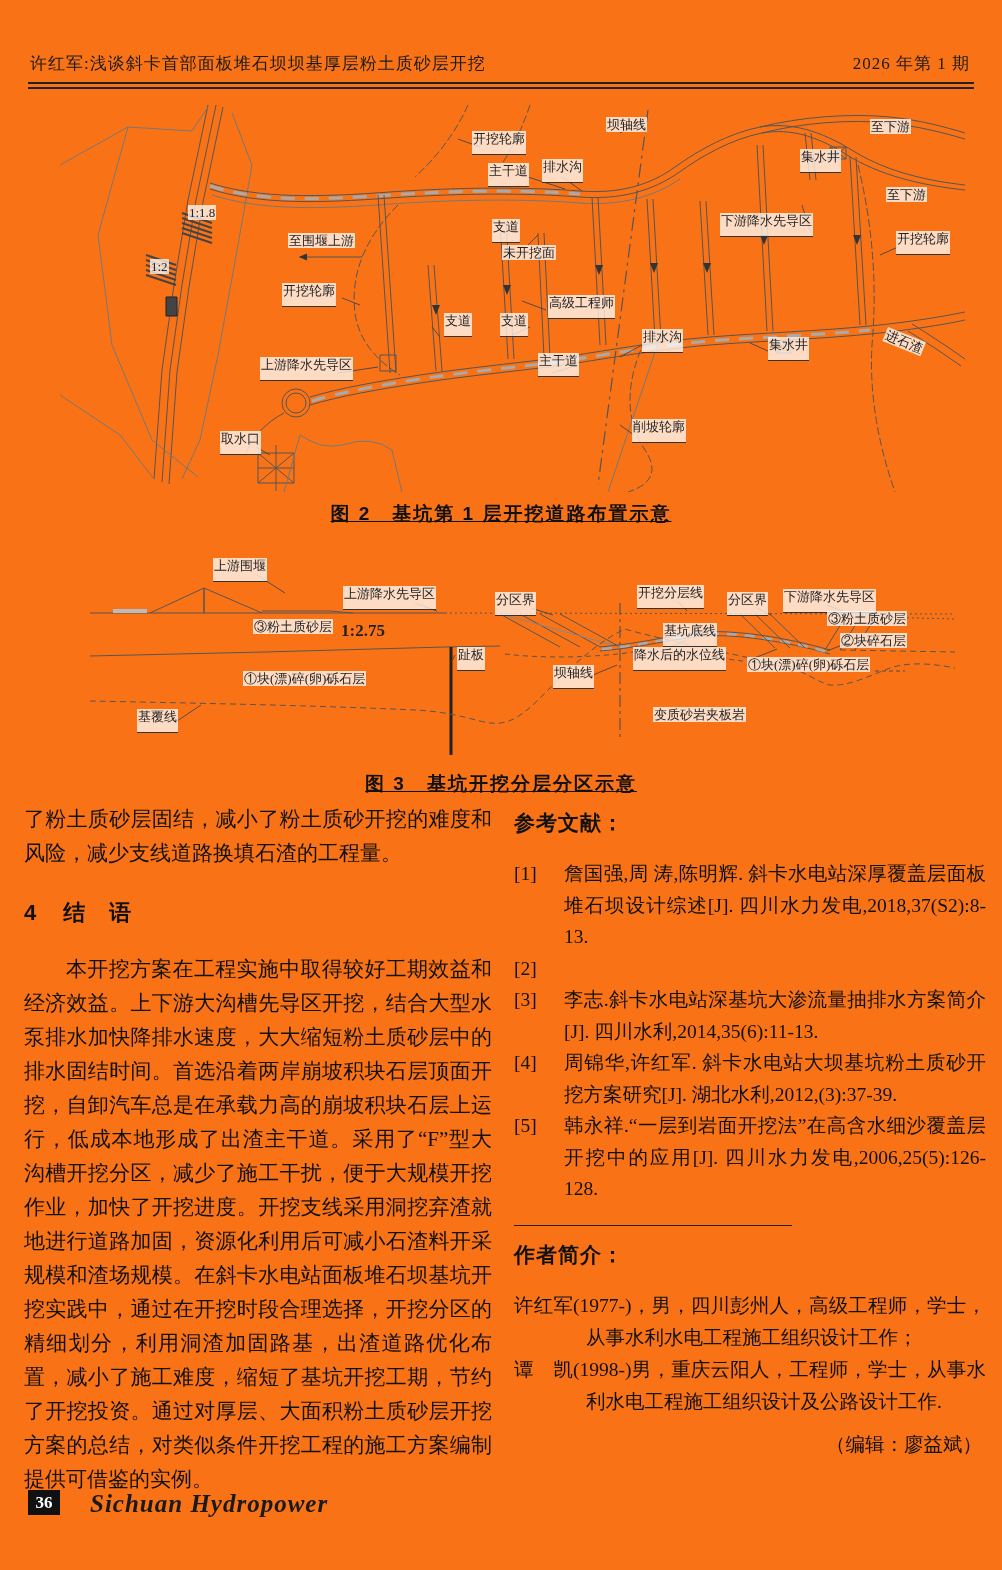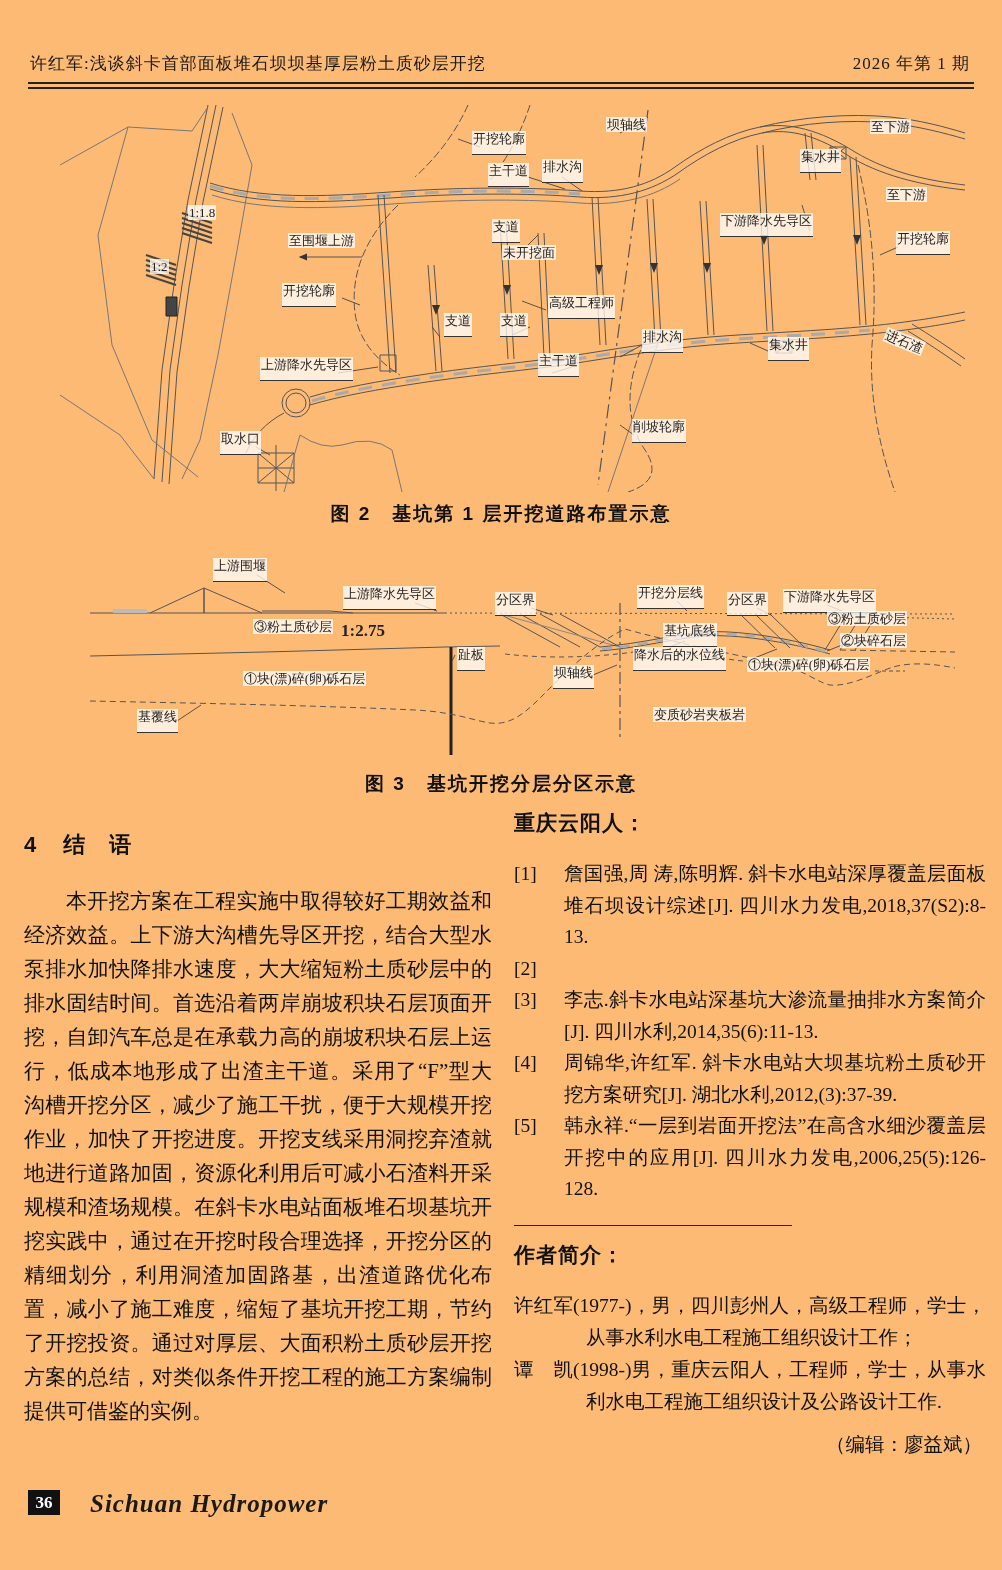--- a/index.html
+++ b/index.html
@@ -1,34 +1,34 @@
 <!DOCTYPE html>
 <html><head>
 <meta charset="utf-8">
 <style>
   html,body{margin:0;padding:0;}
   body{background:#e8e8e8;}
-  #page{position:relative;width:1002px;height:1570px;background:#fdba74;margin:0 auto;
+  #page{position:relative;width:1002px;height:1570px;background:#f97316;margin:0 auto;
         font-family:"Liberation Serif","DejaVu Serif",serif;color:#1a1a1a;overflow:hidden;}
   
   .hdr-title{position:absolute;left:30px;top:52px;font-size:17px;letter-spacing:1px;}
   .hdr-issue{position:absolute;right:32px;top:52px;font-size:17px;letter-spacing:1px;}
   .hdr-rule{position:absolute;left:28px;right:28px;top:82px;height:3px;
             border-top:2px solid #222;border-bottom:2px solid #222;}
   
   .fig{position:absolute;}
   .fig svg{position:absolute;left:0;top:0;}
   .lbl{position:absolute;font-size:13px;line-height:15px;white-space:nowrap;color:#222;
        background:rgba(255,255,255,.75);padding:0 1px;}
   .lbl.u{border-bottom:1px solid #333;padding-bottom:8px;}
   .lbl.big{font-size:17px;font-weight:bold;background:none;}
   .lbl.rot{transform:rotate(22deg);transform-origin:left top;}
   .caption{position:absolute;width:100%;text-align:center;
            font-family:"Liberation Sans","DejaVu Sans",sans-serif;
-           font-weight:bold;font-size:19px;letter-spacing:2px;color:#111;}
+           font-weight:bold;font-size:19px;letter-spacing:2px;color:#111;text-decoration:underline;}
   
   .col{position:absolute;font-size:21px;line-height:34px;text-align:justify;color:#111;}
   #col-left{left:24px;top:802px;width:468px;}
   #col-right{left:514px;top:806px;width:472px;}
   .para-noindent{text-indent:0;margin:0;}
   .para-indent{text-indent:2em;margin:0;}
   .sec-head{font-family:"Liberation Sans","DejaVu Sans",sans-serif;font-weight:bold;
             font-size:22px;margin:26px 0 22px 0;letter-spacing:1px;}
   .sec-head .no{margin-right:26px;font-weight:bold;}
   .refs-head,.bio-head{font-family:"Liberation Sans","DejaVu Sans",sans-serif;
@@ -260,28 +260,29 @@
     <span class="lbl u" style="left:578px;top:70px">基坑底线</span>
     <span class="lbl" style="left:755px;top:80px">②块碎石层</span>
     <span class="lbl u" style="left:548px;top:94px">降水后的水位线</span>
     <span class="lbl" style="left:662px;top:104px">①块(漂)碎(卵)砾石层</span>
     <span class="lbl u" style="left:468px;top:112px">坝轴线</span>
     <span class="lbl" style="left:568px;top:154px">变质砂岩夹板岩</span>
   </div>
   <div class="caption" style="top:771px;">图 3　基坑开挖分层分区示意</div>
 
   <div class="col" id="col-left">
+    <p class="para-noindent">了粉土质砂层固结，减小了粉土质砂开挖的难度和风险，减少支线道路换填石渣的工程量。</p>
     <div class="sec-head">
       <span class="no">4</span><span>结　语</span>
     </div>
     <p class="para-indent">本开挖方案在工程实施中取得较好工期效益和经济效益。上下游大沟槽先导区开挖，结合大型水泵排水加快降排水速度，大大缩短粉土质砂层中的排水固结时间。首选沿着两岸崩坡积块石层顶面开挖，自卸汽车总是在承载力高的崩坡积块石层上运行，低成本地形成了出渣主干道。采用了“F”型大沟槽开挖分区，减少了施工干扰，便于大规模开挖作业，加快了开挖进度。开挖支线采用洞挖弃渣就地进行道路加固，资源化利用后可减小石渣料开采规模和渣场规模。在斜卡水电站面板堆石坝基坑开挖实践中，通过在开挖时段合理选择，开挖分区的精细划分，利用洞渣加固路基，出渣道路优化布置，减小了施工难度，缩短了基坑开挖工期，节约了开挖投资。通过对厚层、大面积粉土质砂层开挖方案的总结，对类似条件开挖工程的施工方案编制提供可借鉴的实例。</p>
   </div>
 
   <div class="col" id="col-right">
-    <div class="refs-head">重庆云阳人：</div>
+    <div class="refs-head">参考文献：</div>
 
     <div class="ref-item">
       <div class="ref-num">[1]</div>
       <div class="ref-text">詹国强,周 涛,陈明辉. 斜卡水电站深厚覆盖层面板堆石坝设计综述[J]. 四川水力发电,2018,37(S2):8-13.</div>
     </div>
     <div class="ref-item">
       <div class="ref-num">[2]</div>
     </div>
     <div class="ref-item">
       <div class="ref-num">[3]</div>

